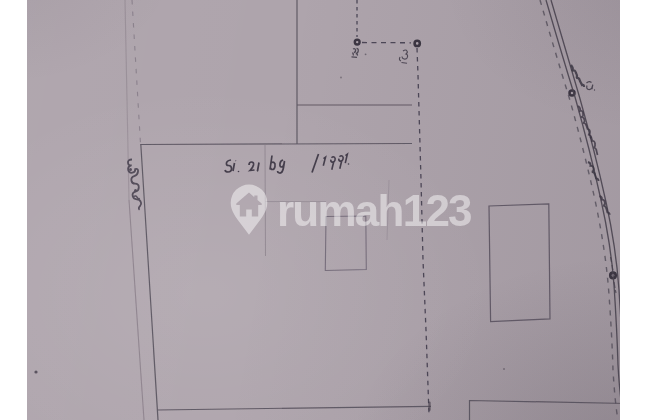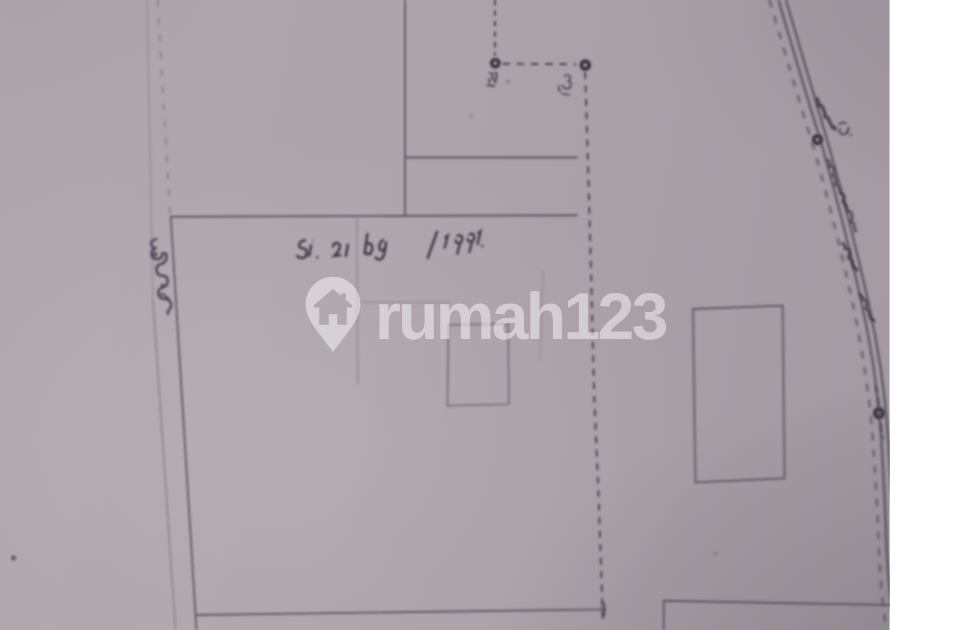--- a/index.html
+++ b/index.html
@@ -4,21 +4,21 @@
 <style>
   html,body{margin:0;padding:0;}
   #page{position:relative;width:593px;height:420px;overflow:hidden;
     background:
       radial-gradient(ellipse 420px 300px at 30% 70%, rgba(255,255,255,0.09), rgba(255,255,255,0) 70%),
       radial-gradient(ellipse 480px 360px at 102% 112%, rgba(35,28,40,0.17), rgba(35,28,40,0) 60%),
       radial-gradient(ellipse 380px 280px at 105% -5%, rgba(40,30,45,0.08), rgba(40,30,45,0) 55%),
       radial-gradient(ellipse 300px 200px at -5% -8%, rgba(40,30,45,0.06), rgba(40,30,45,0) 60%),
       linear-gradient(100deg, rgba(255,255,255,0.03) 0%, rgba(255,255,255,0) 40%, rgba(30,24,36,0.08) 100%),
       #aea4ac;
-    font-family:"Liberation Sans", sans-serif;}
+    font-family:"Liberation Sans", sans-serif;margin-left:27px;}
   svg{position:absolute;left:0;top:0;filter:blur(0.3px);}
 </style>
 </head>
 <body>
 <div id="page">
 <svg width="648" height="420" viewBox="0 0 648 420">
   <defs>
     <filter id="soft" x="-20%" y="-20%" width="140%" height="140%">
       <feGaussianBlur stdDeviation="0.55"></feGaussianBlur>
     </filter>

